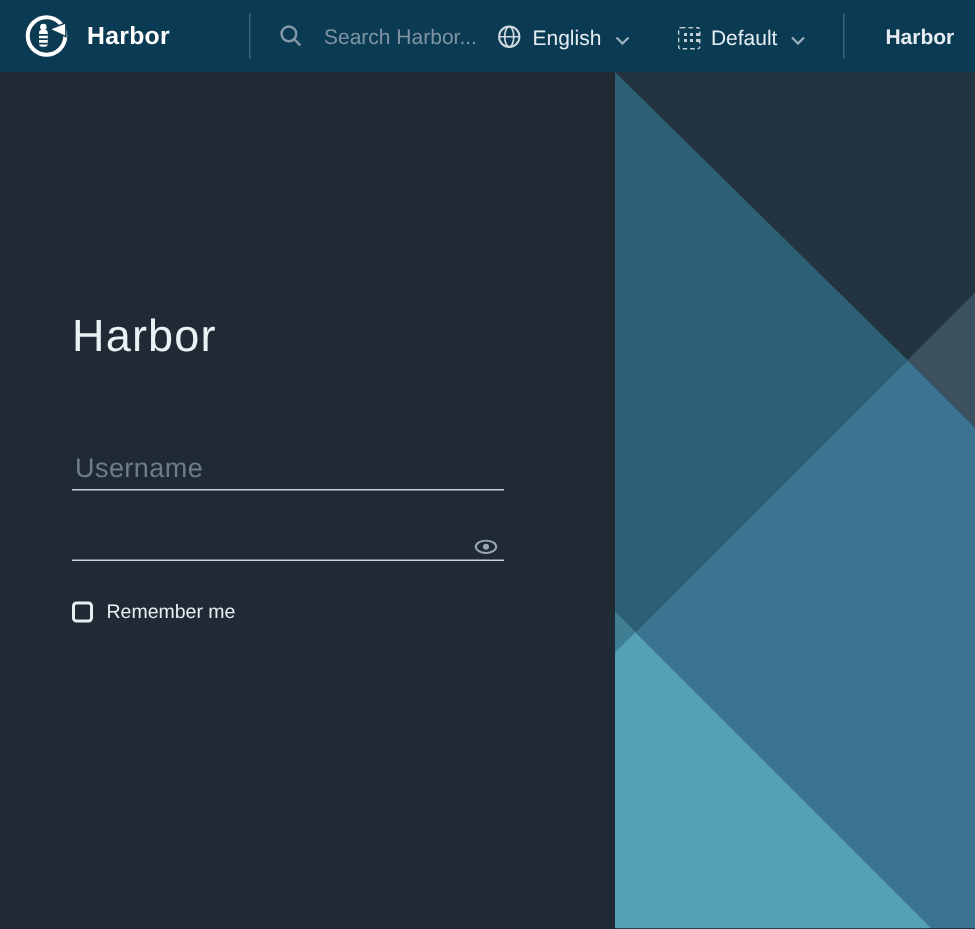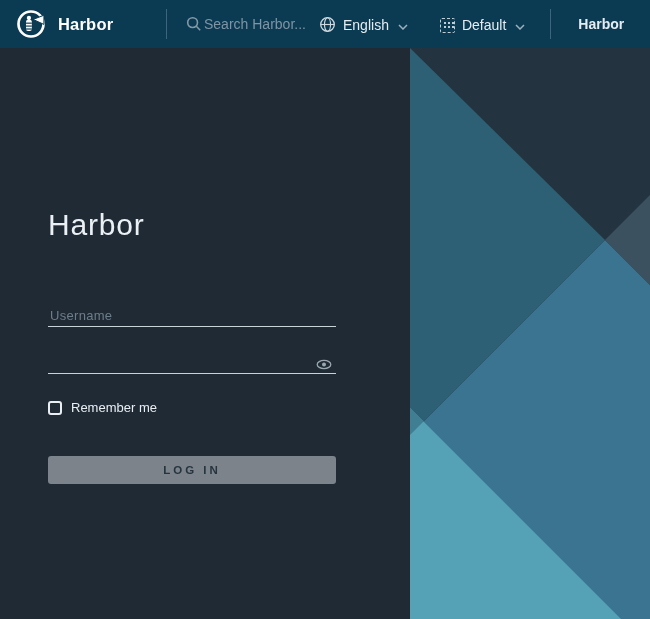--- a/index.html
+++ b/index.html
@@ -4,21 +4,21 @@
 <style>
   * { margin:0; padding:0; box-sizing:border-box; }
   html,body { width:650px; height:619px; overflow:hidden; background:#1f2a34;
               font-family:"Liberation Sans", sans-serif; }
 
   
   .header { height:48px; background:#0b3a53; display:flex; align-items:center; }
   .brand { display:flex; align-items:center; gap:12px; padding-left:16px; width:166px; flex:0 0 166px; }
   .brand-name { color:#ffffff; font-size:16.5px; font-weight:700; letter-spacing:.2px; }
   .hdr-divider { width:1px; height:30px; background:rgba(255,255,255,.22); flex:0 0 1px; }
-  .search-wrap { display:flex; align-items:center; gap:2px; margin-left:19px; }
+  .search-wrap { display:flex; align-items:center; gap:14px; margin-left:19px; }
   .search-input { background:transparent; border:none; outline:none; color:#cfdbe4;
                   font-size:14px; width:115px; font-family:inherit; }
   .search-input::placeholder { color:#8094a3; opacity:1; }
   .hdr-right { margin-left:auto; display:flex; align-items:center; }
   .hdr-item { display:flex; align-items:flex-end; gap:7px; color:#e6edf2; font-size:14px; cursor:pointer; }
   .hdr-item + .hdr-item { margin-left:32px; }
   .caret { display:inline-block; margin-left:2px; margin-top:2px; }
   .theme-icon { position:relative; width:15px; height:15px; border:1px dashed #c2ccd4; border-radius:2px; }
   .theme-icon::after { content:""; position:absolute; left:3px; top:3px; width:2px; height:2px;
                        background:#c2ccd4;
@@ -31,21 +31,21 @@
   .login-panel { width:410px; flex:0 0 410px; background:#1f2a34; padding:162px 0 0 48px; }
   .art-panel { width:240px; flex:0 0 240px; position:relative; }
   .art-panel svg { display:block; }
 
   
   .login-title { color:#eaf0f4; font-size:30px; font-weight:400; letter-spacing:.8px; line-height:30px; }
   .field { position:relative; width:288px; height:24px; border-bottom:1.5px solid #c9d2d8; }
   .field-username { margin-top:63px; }
   .field-password { margin-top:23px; }
   .field input { position:absolute; left:2px; bottom:3px; width:250px; background:transparent;
-                 border:none; outline:none; color:#e9eef2; font-size:13px; letter-spacing:.3px;
+                 border:none; outline:none; color:#e9eef2; font-size:18px; letter-spacing:.3px;
                  font-family:inherit; }
   .field input::placeholder { color:#6e7d8a; opacity:1; }
   .eye-btn { position:absolute; right:4px; bottom:3px; background:none; border:none; padding:0;
              cursor:pointer; line-height:0; }
   .remember-row { margin-top:26px; display:flex; align-items:center; gap:9px; }
   .checkbox { width:14px; height:14px; border:2px solid #e9eef2; border-radius:3px;
               background:transparent; cursor:pointer; }
   .remember-label { color:#e9eef2; font-size:13px; font-weight:400; }
   .login-btn { margin-top:41px; width:288px; height:28px; background:#7c838a; border:none;
                border-radius:3px; color:#25343f; font-size:11.5px; font-weight:600;
@@ -126,21 +126,20 @@
           <circle cx="8" cy="5.5" r="2" fill="#9aa7b0"></circle>
         </svg>
       </button>
     </div>
 
     <div class="remember-row">
       <div class="checkbox"></div>
       <span class="remember-label">Remember me</span>
     </div>
 
-    <button class="login-btn">LOG IN</button>
 
   </div>
 
   <div class="art-panel">
     <svg width="240" height="571" viewBox="0 0 240 571">
       <rect x="0" y="0" width="240" height="571" fill="#233440"></rect>
       <polygon points="0,387 195,192 240,237 240,571 0,571" fill="#3b7490"></polygon>
       <polygon points="0,0 195,192 0,387" fill="#2d6074"></polygon>
       <polygon points="195,192 240,147 240,237" fill="#3c5160"></polygon>
       <polygon points="0,360 211,571 0,571" fill="#55a1b5"></polygon>

